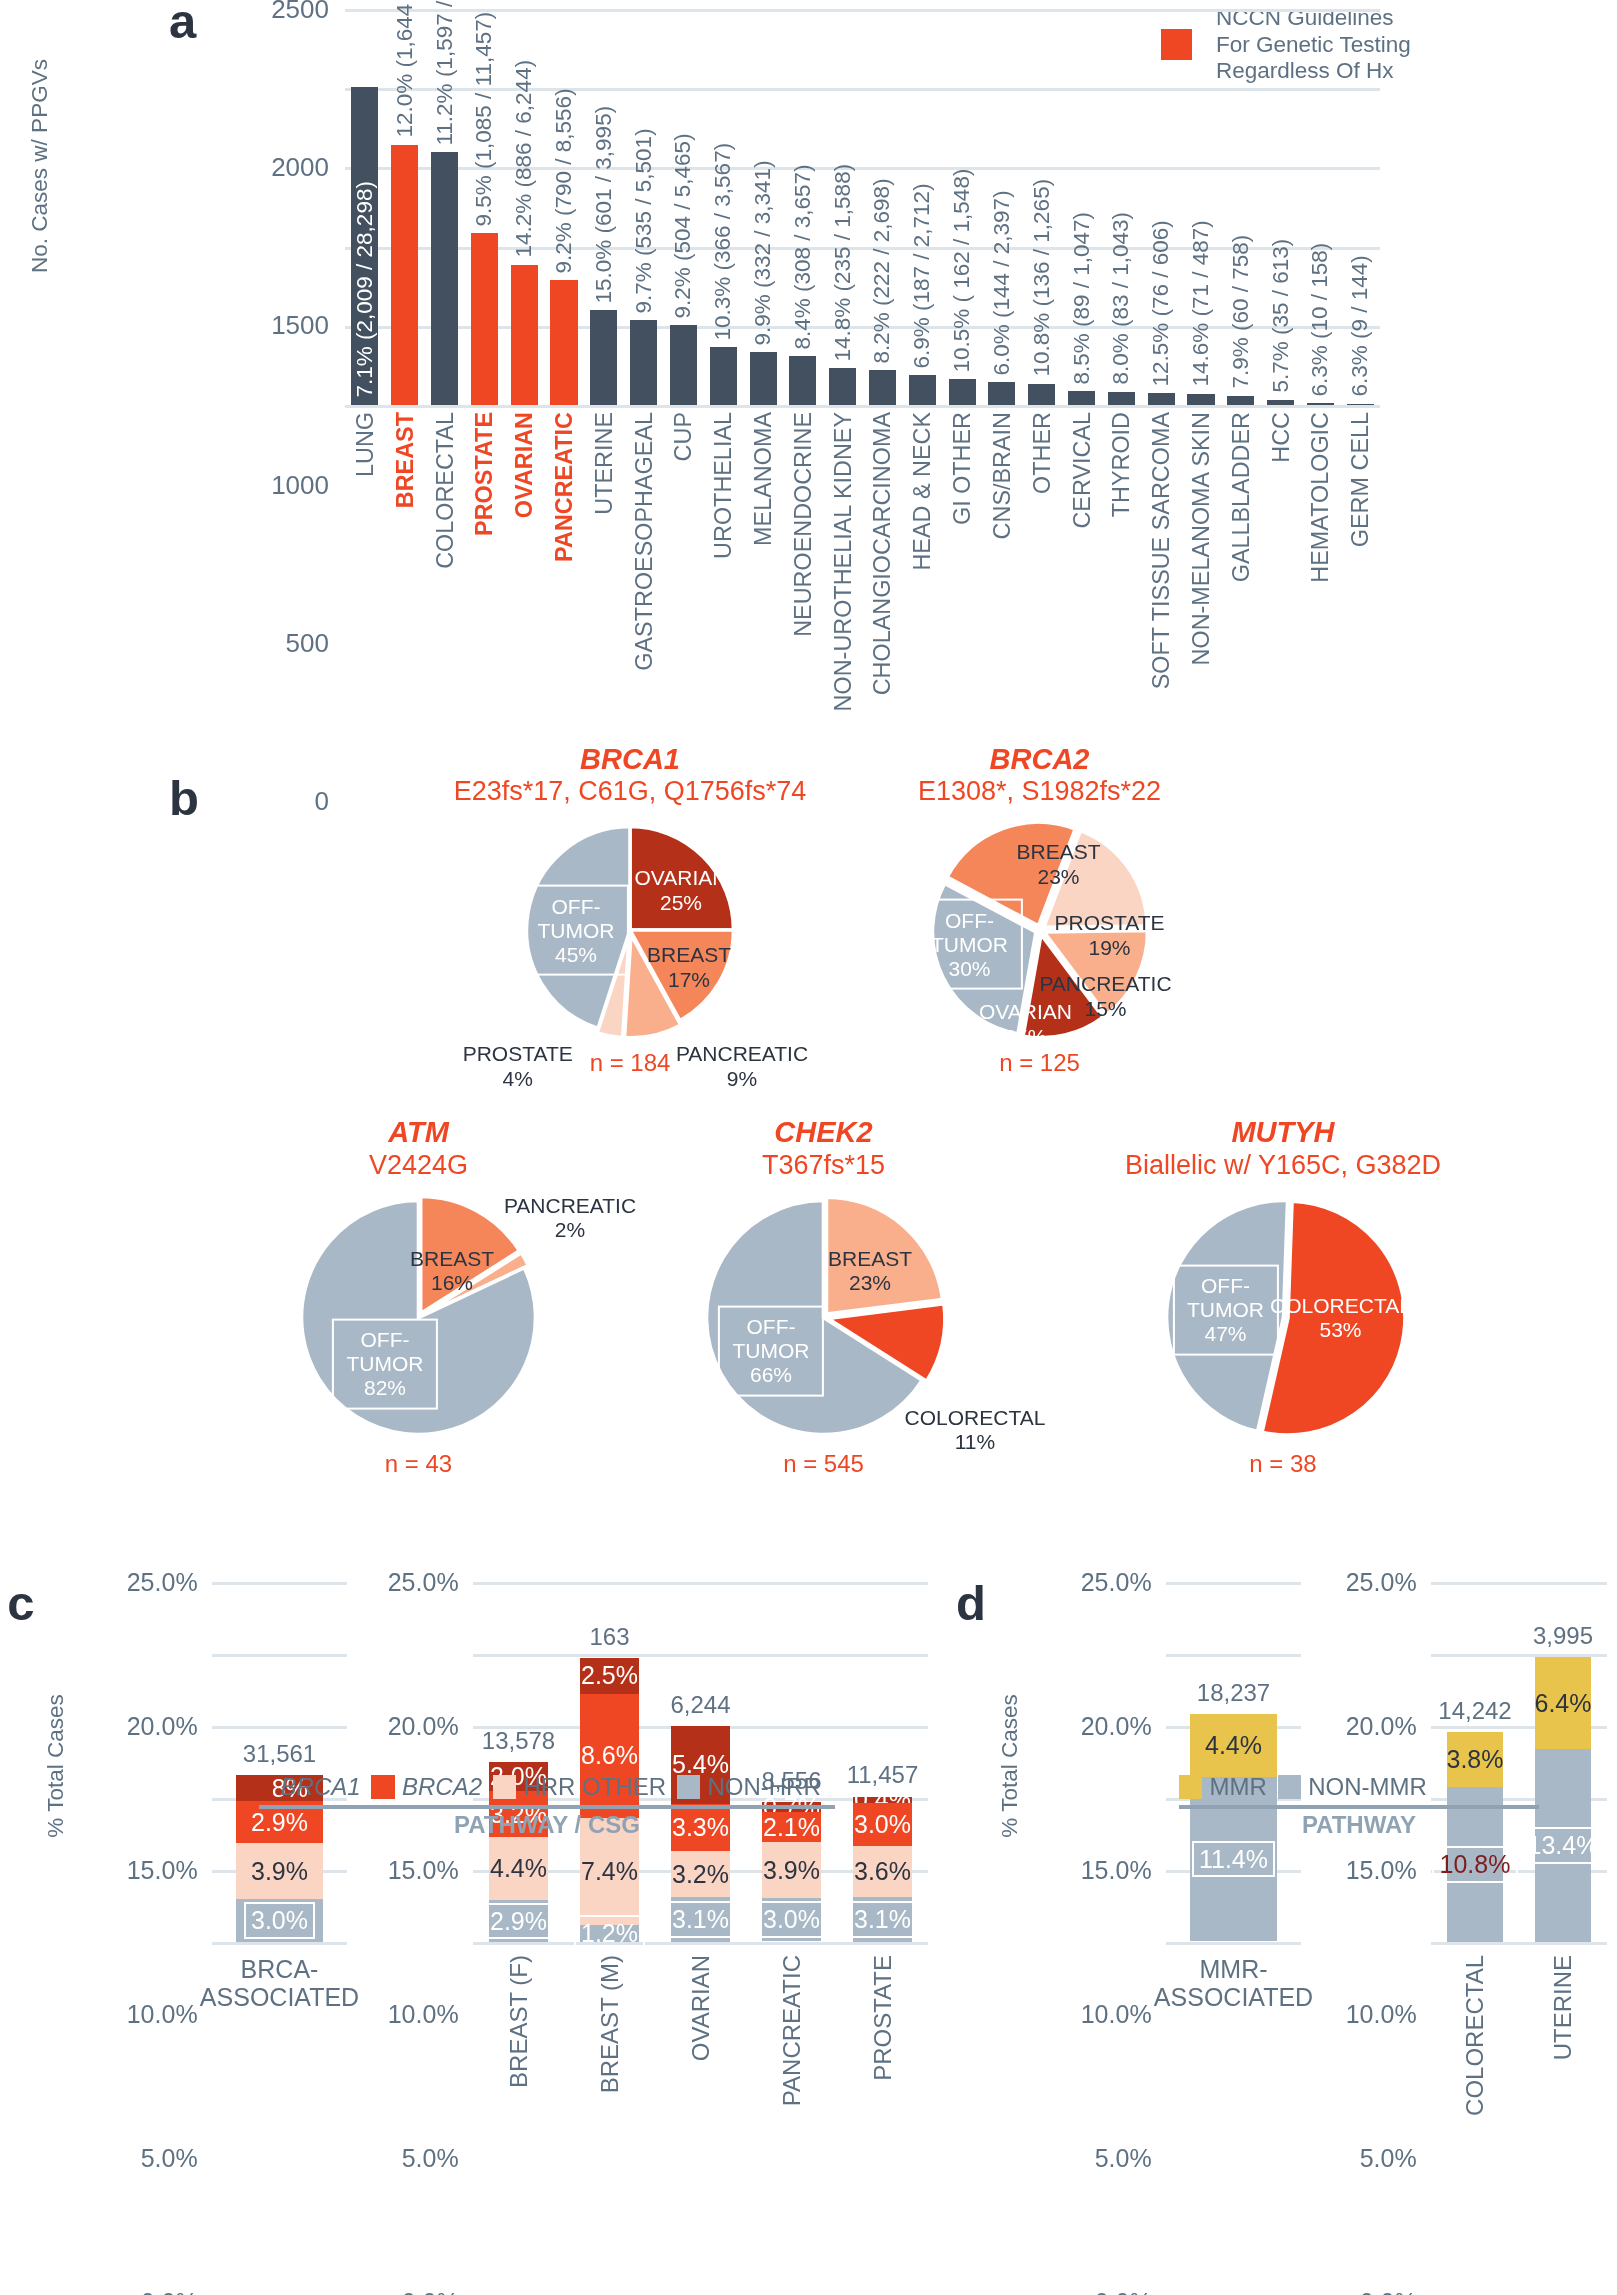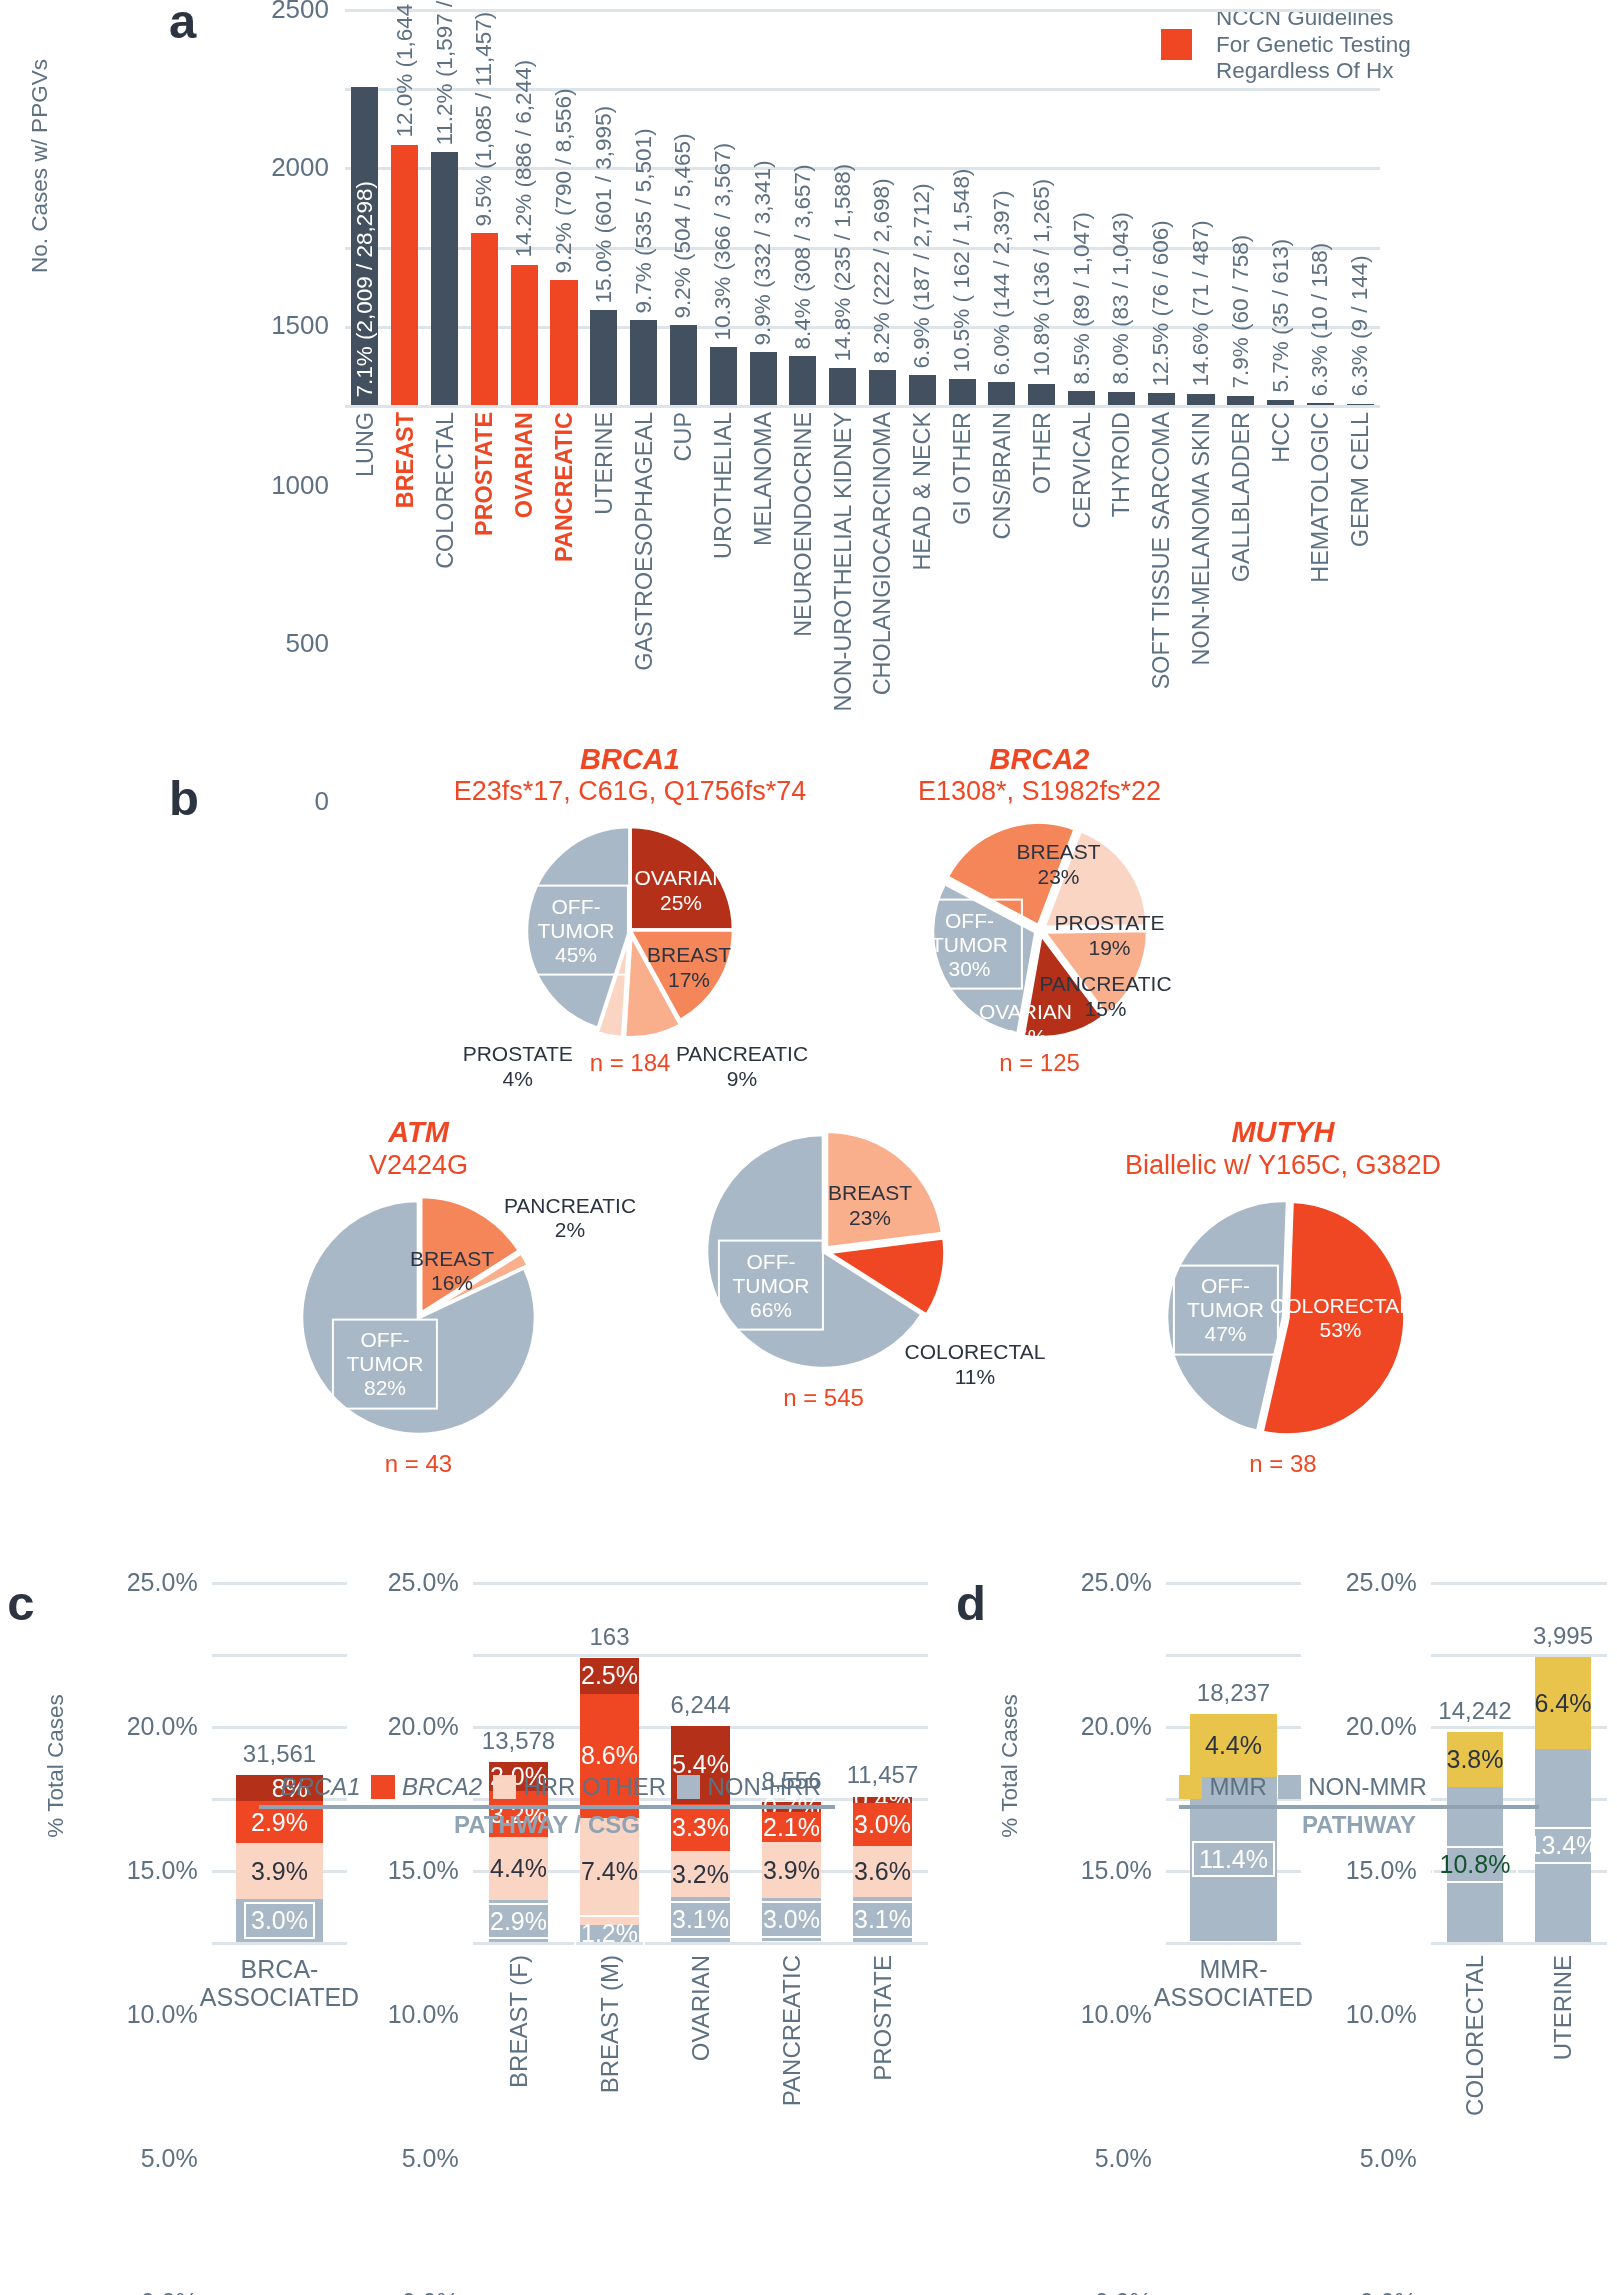--- a/index.html
+++ b/index.html
@@ -533,20 +533,24 @@
             <div>82%</div>
           </div>
           <div class="pie-lab outside" style="left: 282px; top: 31px; transform: translate(-50%, -50%);">
             <div>PANCREATIC</div>
             <div>2%</div>
           </div>
         </div>
         <div class="pie-n">n = 43</div>
       </div>
       <div class="pie-unit" style="left: 630px; top: 387px; width: 387px;">
+        <div class="pie-title">
+          <div class="gene">CHEK2</div>
+          <div>T367fs*15</div>
+        </div>
         <div class="pie-wrap" style="width: 261px; height: 261px;">
           <svg width="261" height="261" class="pie-svg" viewBox="0 0 290 290">
             <path d="M 148.30655932661827 141.2494446518477 L 148.30655932661827 11.24944465184771 A 130 130 0 0 1 277.28147049750044 124.95612428848816 Z" fill="#f9ae8c" stroke="#ffffff" stroke-width="4"></path>
             <path d="M 149.87958380969374 146.0907162069827 L 278.85449498057585 129.79739584362315 A 130 130 0 0 1 259.6422141249557 215.74819955425227 Z" fill="#ef4723" stroke="#ffffff" stroke-width="4"></path>
             <path d="M 145 145 L 254.76263031526196 214.6574833472696 A 130 130 0 1 1 144.99999999999997 15 Z" fill="#a9b8c6" stroke="#ffffff" stroke-width="4"></path>
           </svg>
           <div class="pie-lab dark" style="left: 177px; top: 84px; transform: translate(-50%, -50%);">
             <div>BREAST</div>
             <div>23%</div>
           </div>
@@ -812,21 +816,21 @@
             <div class="cd-ytick" style="top: 0px;">25.0%</div>
           </div>
           <div class="cd-bars">
             <div class="cd-slot">
               <div class="cd-total" style="bottom: 217px;">14,242</div>
               <div class="cd-col" style="height: 210px;">
                 <div class="cd-seg" style="height: 55px; background: rgb(233, 196, 76); color: rgb(43, 52, 64);">
                   <span>3.8%</span>
                 </div>
                 <div class="cd-seg boxed" style="height: 156px; background: rgb(169, 184, 198); color: rgb(255, 255, 255);">
-                  <span style="color: #14532d; text-align: right;">10.8%</span>
+                  <span style="color: #7f1d1d; text-align: right;">10.8%</span>
                 </div>
               </div>
               <div class="cd-xlabel">COLORECTAL</div>
             </div>
             <div class="cd-slot">
               <div class="cd-total" style="bottom: 292px;">3,995</div>
               <div class="cd-col" style="height: 285px;">
                 <div class="cd-seg" style="height: 92px; background: rgb(233, 196, 76); color: rgb(43, 52, 64);">
                   <span>6.4%</span>
                 </div>

